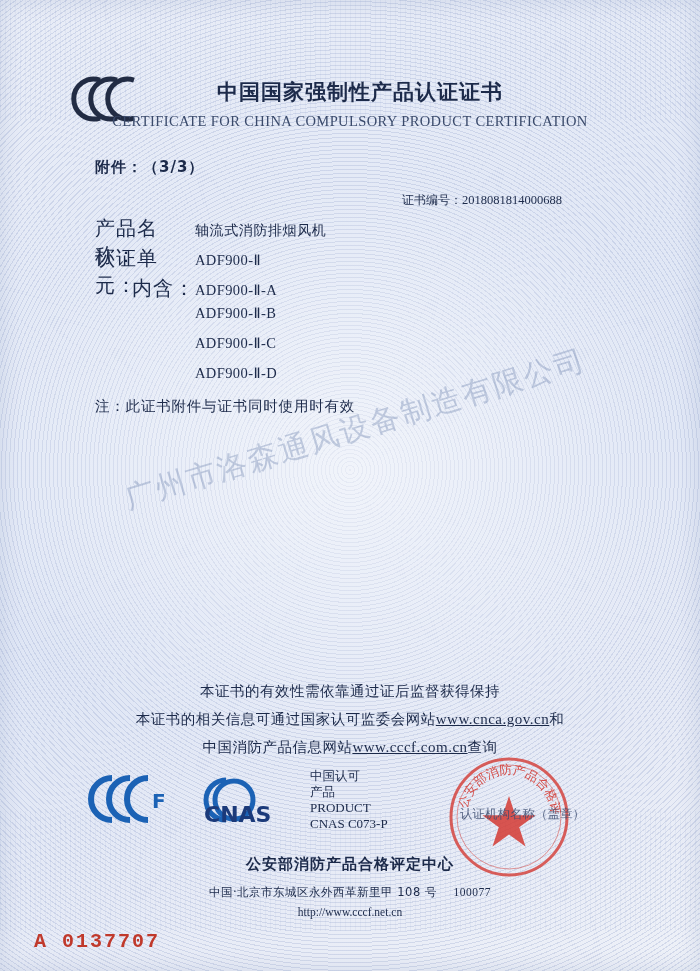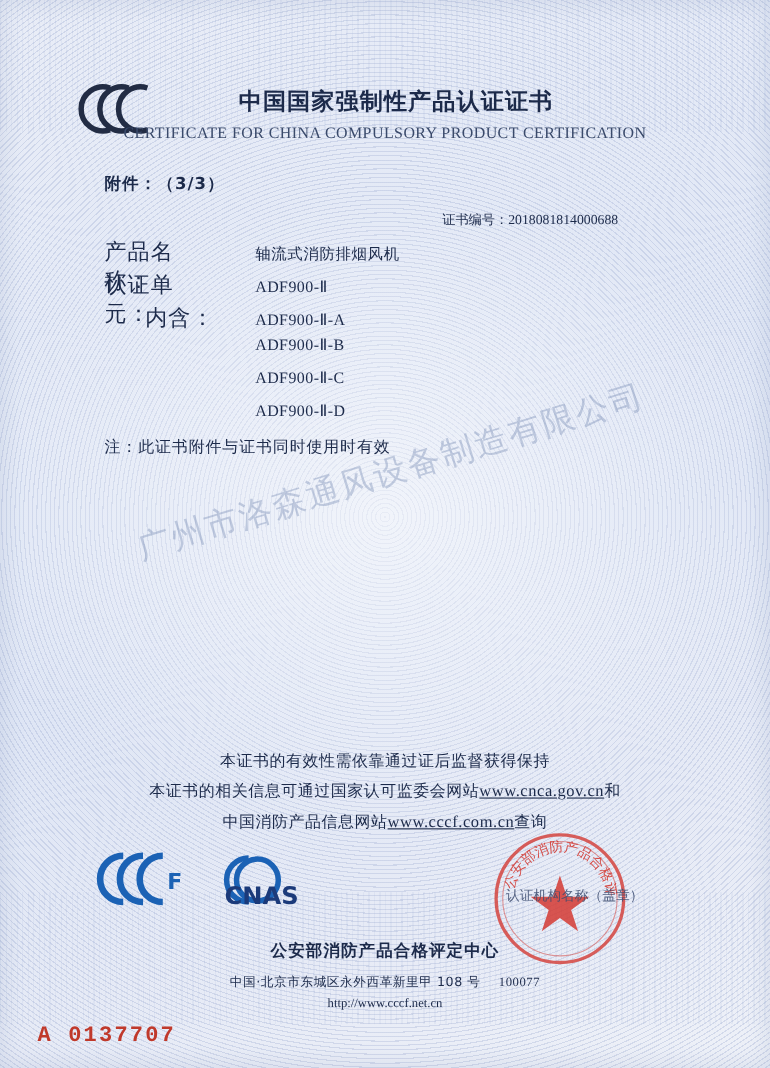--- a/index.html
+++ b/index.html
@@ -137,21 +137,20 @@
   }
   .flabel.ind {
     text-align: right;
     padding-right: 0;
   }
   .fvalue {
     font-family: "DejaVu Sans", sans-serif;
     font-size: 14px;
     color: #1c2a4a;
     letter-spacing: .6px;
-    margin-left: 37px;
   }
   .fvalue.mono {
     font-family: "Liberation Serif", serif;
     font-size: 14.5px;
     letter-spacing: .4px;
   }
   .note {
     margin-top: 10px;
     font-family: "DejaVu Sans", sans-serif;
     font-size: 14.5px;
@@ -372,20 +371,26 @@
   <div class="cnas">
     <svg width="108" height="58" viewBox="0 0 108 58">
       <g fill="none" stroke="#1b62b5" stroke-width="5">
         <path d="M30 8 A20 20 0 1 0 30 48"></path>
         <circle cx="38" cy="28" r="19"></circle>
       </g>
       <text x="8" y="50" font-family="DejaVu Sans, sans-serif" font-size="22" font-weight="bold" fill="#1b3a7a">CNAS</text>
     </svg>
   </div>
 
+  <div class="cnas-text">
+    <div>中国认可</div>
+    <div>产品</div>
+    <div class="en">PRODUCT</div>
+    <div class="en">CNAS C073-P</div>
+  </div>
 
   <div class="seal">
     <svg width="130" height="130" viewBox="0 0 130 130">
       <circle cx="65" cy="65" r="58" fill="none" stroke="#d33a33" stroke-width="3" opacity="0.8"></circle>
       <circle cx="65" cy="65" r="52" fill="none" stroke="#d33a33" stroke-width="1" opacity="0.5"></circle>
       <path id="sealArc" d="M 22 65 A 43 43 0 0 1 108 65" fill="none"></path>
       <text fill="#d33a33" font-size="12.5" font-family="DejaVu Sans, sans-serif" opacity="0.9">
         <textPath href="#sealArc" startOffset="6%">公安部消防产品合格评定中心</textPath>
       </text>
       <path d="M65 44 l6.3 19.3 h20.3 l-16.4 11.9 6.3 19.3 L65 82.6 l-16.5 11.9 6.3-19.3 -16.4-11.9 h20.3 Z" fill="#d33a33" opacity="0.85"></path>

